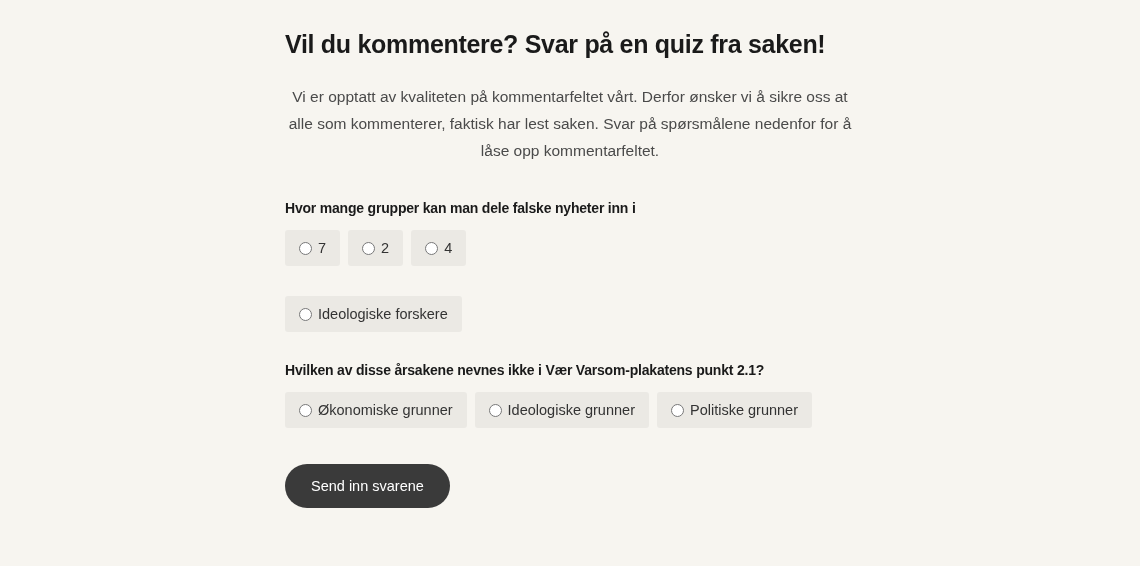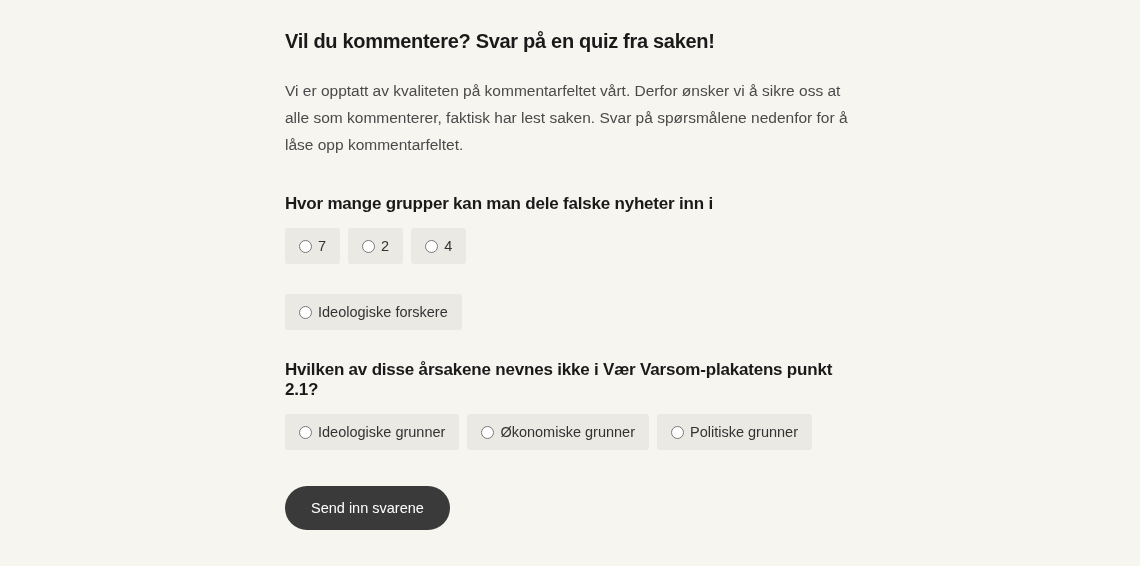--- a/index.html
+++ b/index.html
@@ -13,37 +13,38 @@
       width: 1140px;
       height: 566px;
       overflow: hidden;
     }
     .container {
       max-width: 570px;
       margin: 0 auto;
       padding: 30px 0;
     }
     .heading {
-      font-size: 20px;
+      font-size: 25px;
       font-weight: 700;
       color: #1a1a1a;
       margin-bottom: 24px;
       letter-spacing: -0.3px;
     }
     .intro {
       font-size: 15.5px;
       line-height: 1.75;
       color: #4a4a4a;
       margin-bottom: 36px;
+      text-align: center;
     }
     .question {
       margin-bottom: 30px;
     }
     .question-text {
-      font-size: 17px;
+      font-size: 14px;
       font-weight: 700;
       color: #1a1a1a;
       margin-bottom: 14px;
       letter-spacing: -0.2px;
     }
     .options {
       display: flex;
       flex-wrap: wrap;
       gap: 8px;
     }
@@ -107,25 +108,25 @@
         <span>Ideologiske forskere</span>
       </label>
     </div>
   </div>
 
   <div class="question">
     <div class="question-text">Hvilken av disse årsakene nevnes ikke i Vær Varsom-plakatens punkt 2.1?</div>
     <div class="options">
       <label class="option">
         <input type="radio" name="q2" style="">
-        <span>Ideologiske grunner</span>
+        <span>Økonomiske grunner</span>
       </label>
       <label class="option">
         <input type="radio" name="q2" style="">
-        <span>Økonomiske grunner</span>
+        <span>Ideologiske grunner</span>
       </label>
       <label class="option">
         <input type="radio" name="q2" style="">
         <span>Politiske grunner</span>
       </label>
     </div>
   </div>
 
   <button class="submit-button">Send inn svarene</button>
 </div>

